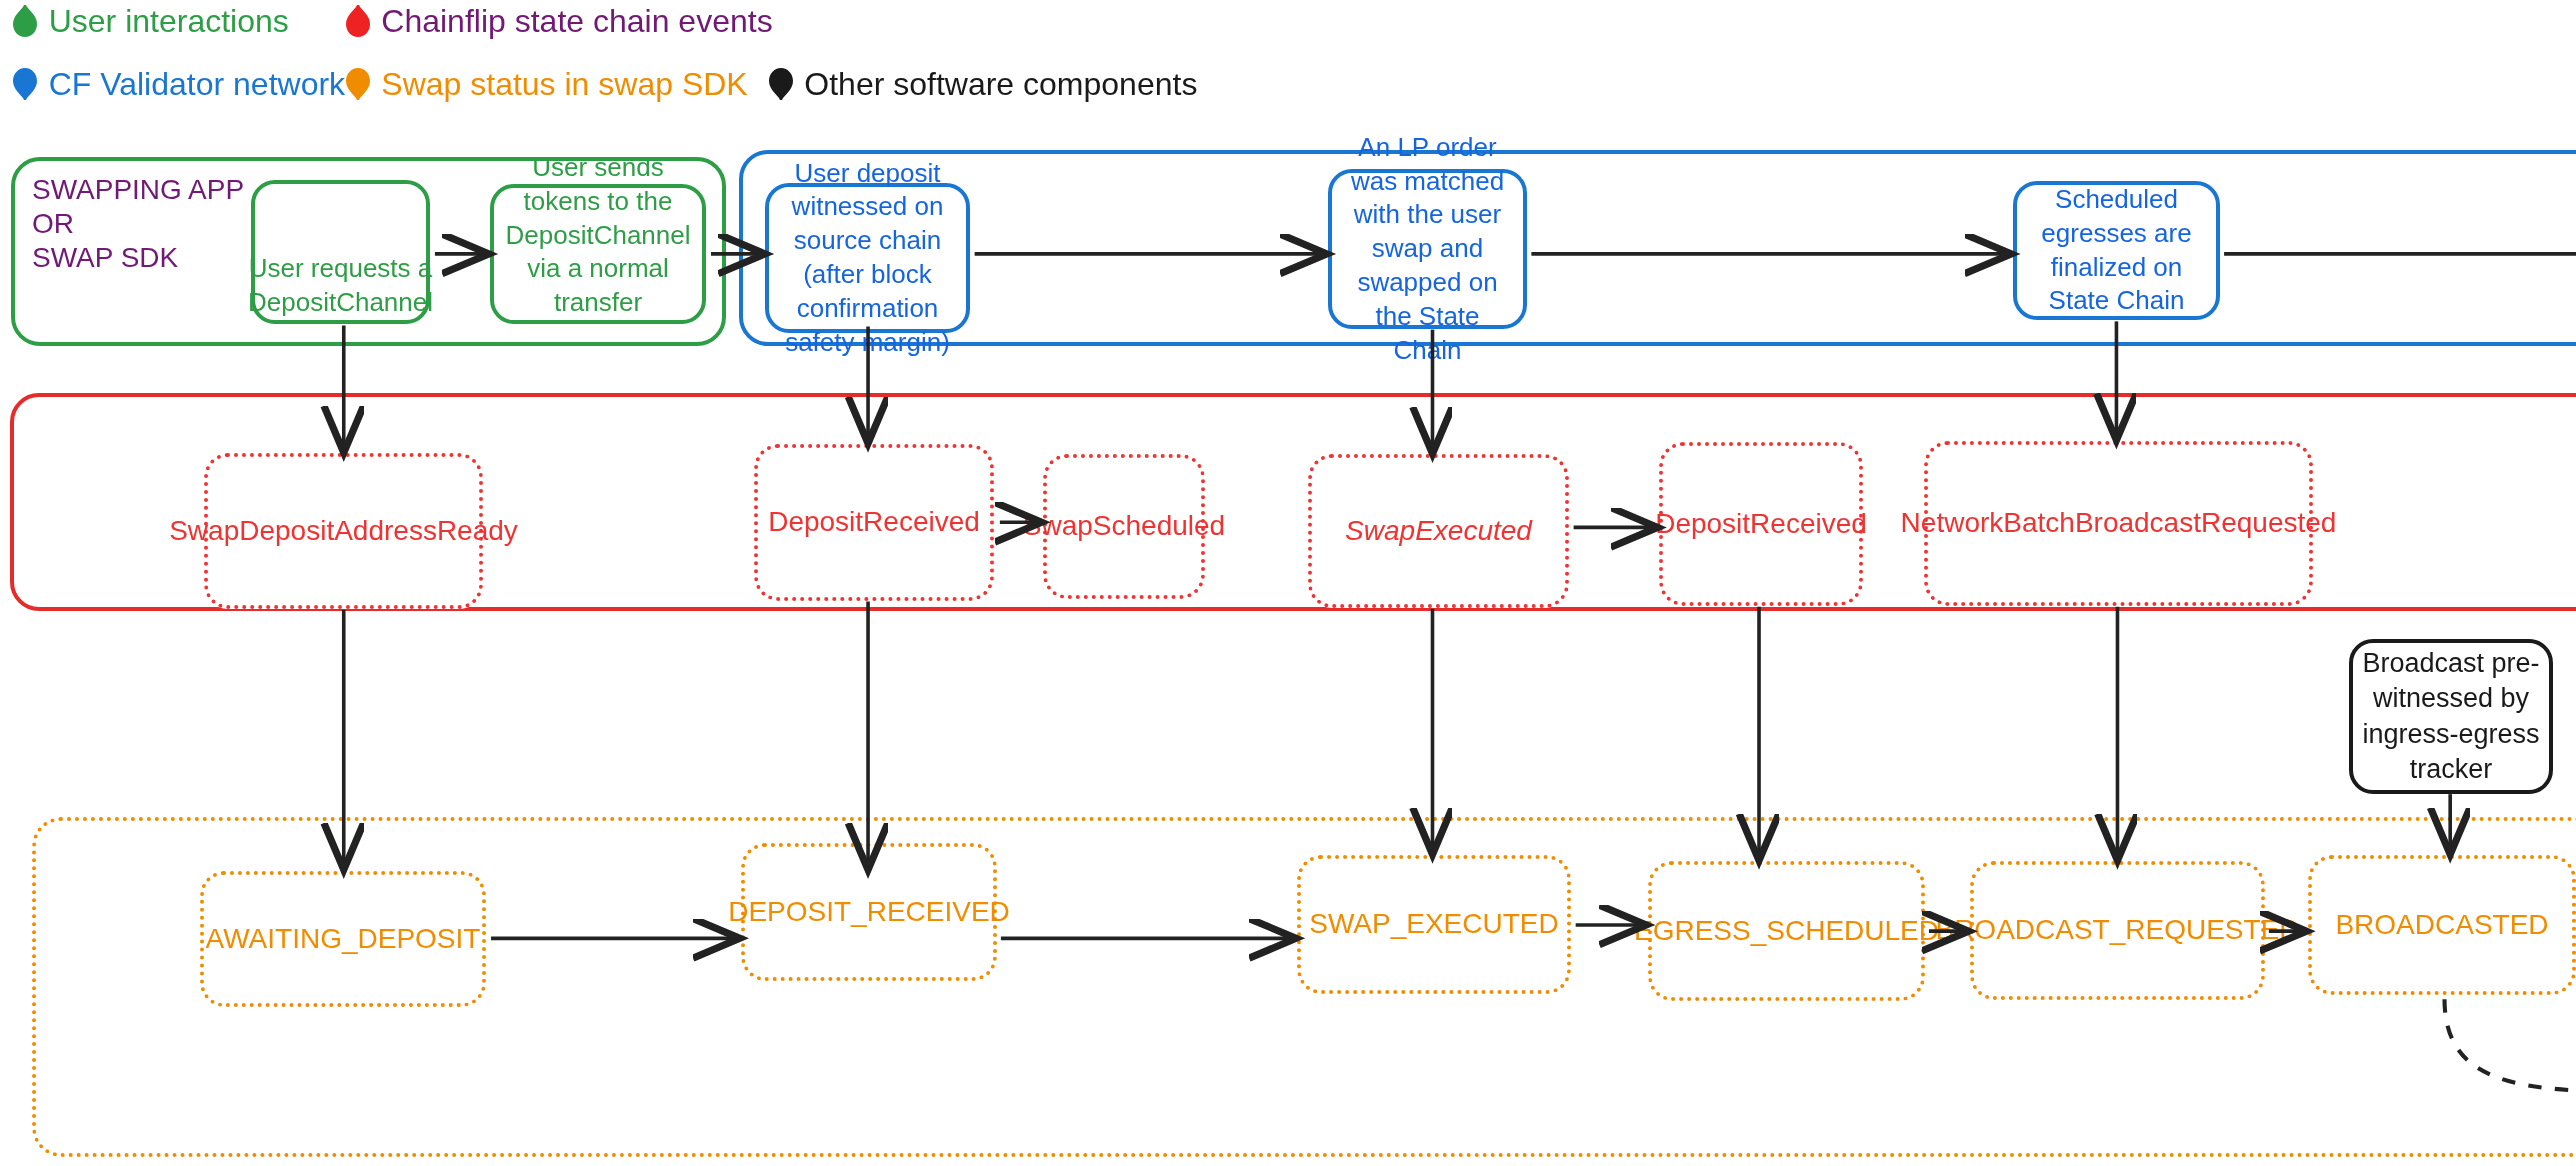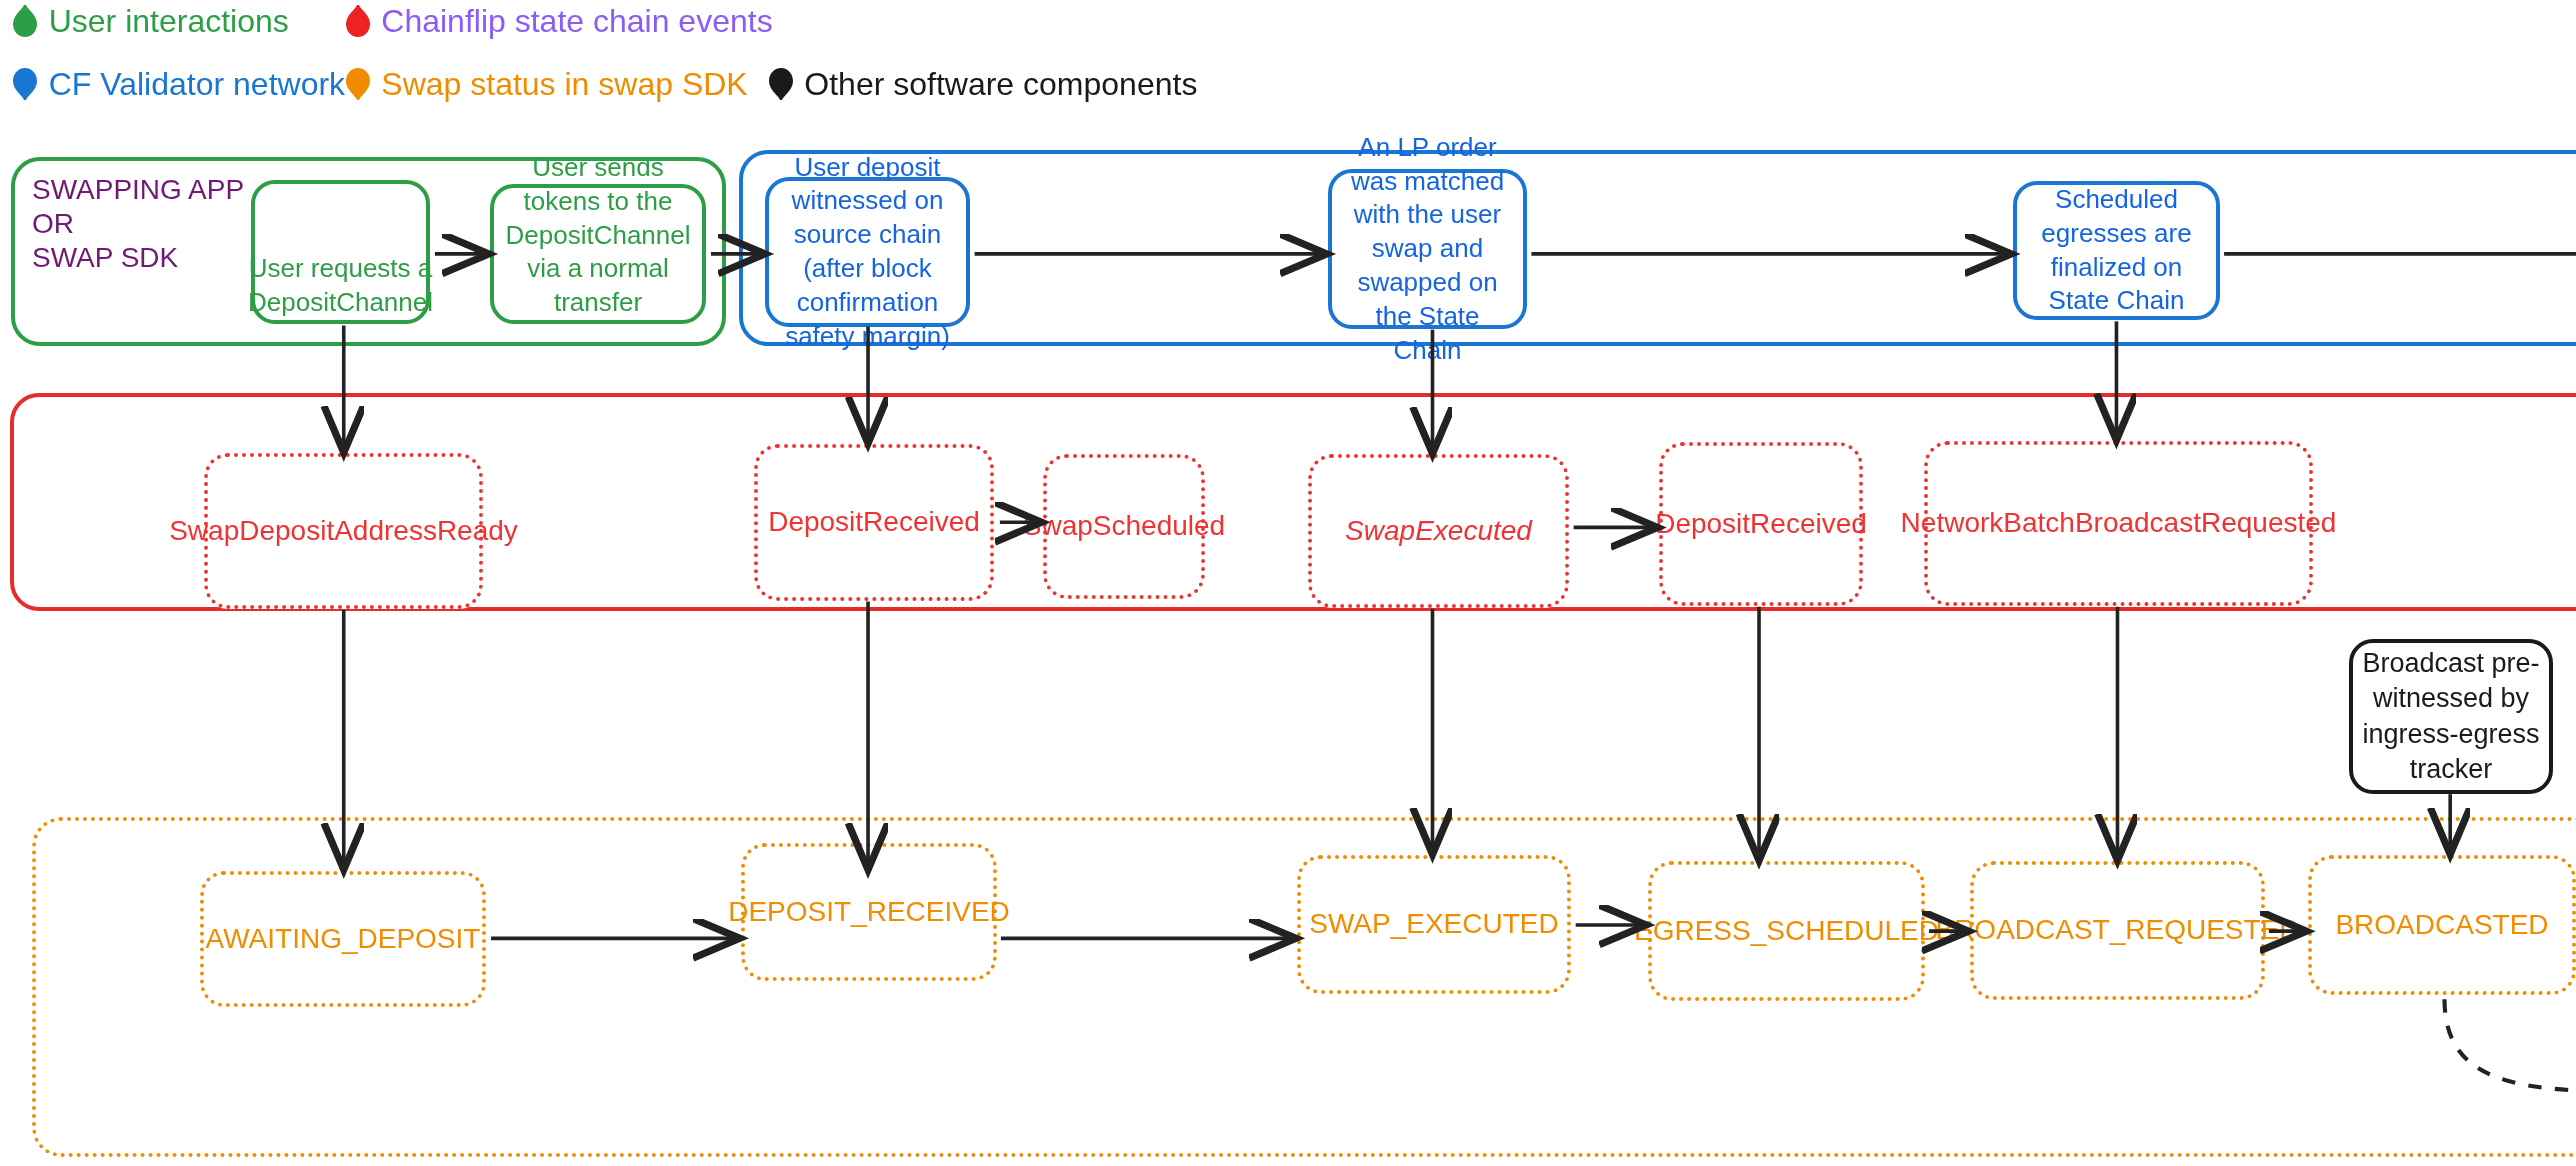--- a/index.html
+++ b/index.html
@@ -43,21 +43,21 @@
     <svg class="legend-pin" viewBox="0 0 24 32">
       <path d="M12 0 C5 0 0 6 0 13 C0 22 9 27 11 32 C11.5 32.6 12.5 32.6 13 32 C15 27 24 22 24 13 C24 6 19 0 12 0 Z" fill="#2e9e46" transform="rotate(180 12 16)"></path>
     </svg>
     <span class="legend-label" style="color:#2e9e46">User interactions</span>
   </div>
 
   <div class="legend-item" style="left:346px;top:5.2px;">
     <svg class="legend-pin" viewBox="0 0 24 32">
       <path d="M12 0 C5 0 0 6 0 13 C0 22 9 27 11 32 C11.5 32.6 12.5 32.6 13 32 C15 27 24 22 24 13 C24 6 19 0 12 0 Z" fill="#ee2222" transform="rotate(180 12 16)"></path>
     </svg>
-    <span class="legend-label" style="color:#8b5cf6">Chainflip state chain events</span>
+    <span class="legend-label" style="color:#701a75">Chainflip state chain events</span>
   </div>
 
   <div class="legend-item" style="left:13.4px;top:68px;">
     <svg class="legend-pin" viewBox="0 0 24 32">
       <path d="M12 0 C5 0 0 6 0 13 C0 22 9 27 11 32 C11.5 32.6 12.5 32.6 13 32 C15 27 24 22 24 13 C24 6 19 0 12 0 Z" fill="#1976d2"></path>
     </svg>
     <span class="legend-label" style="color:#1976d2">CF Validator network</span>
   </div>
 
   <div class="legend-item" style="left:346px;top:68px;">
@@ -85,21 +85,21 @@
 
   <div class="lane lane-orange" style="left:32px;top:817px;width:3163px;height:340px;"></div>
 
   <div class="node n-green" style="left:251px;top:180px;width:179px;height:144px;">
     <span>User requests a DepositChannel</span>
   </div>
   <div class="node n-green" style="left:490px;top:184px;width:216px;height:140px;">
     <span>User sends tokens to the DepositChannel via a normal transfer</span>
   </div>
 
-  <div class="node n-blue" style="left:765px;top:177px;width:205px;height:150px;justify-content:flex-end;">
+  <div class="node n-blue" style="left:765px;top:183px;width:205px;height:150px;justify-content:flex-end;">
     <span>User deposit witnessed on source chain (after block confirmation safety margin)</span>
   </div>
   <div class="node n-blue" style="left:1328px;top:169px;width:199px;height:160px;">
     <span>An LP order was matched with the user swap and swapped on the State Chain</span>
   </div>
   <div class="node n-blue" style="left:2013px;top:181px;width:207px;height:139px;">
     <span>Scheduled egresses are finalized on State Chain</span>
   </div>
 
   <div class="node n-red" style="left:204px;top:453px;width:279px;height:156px;">

